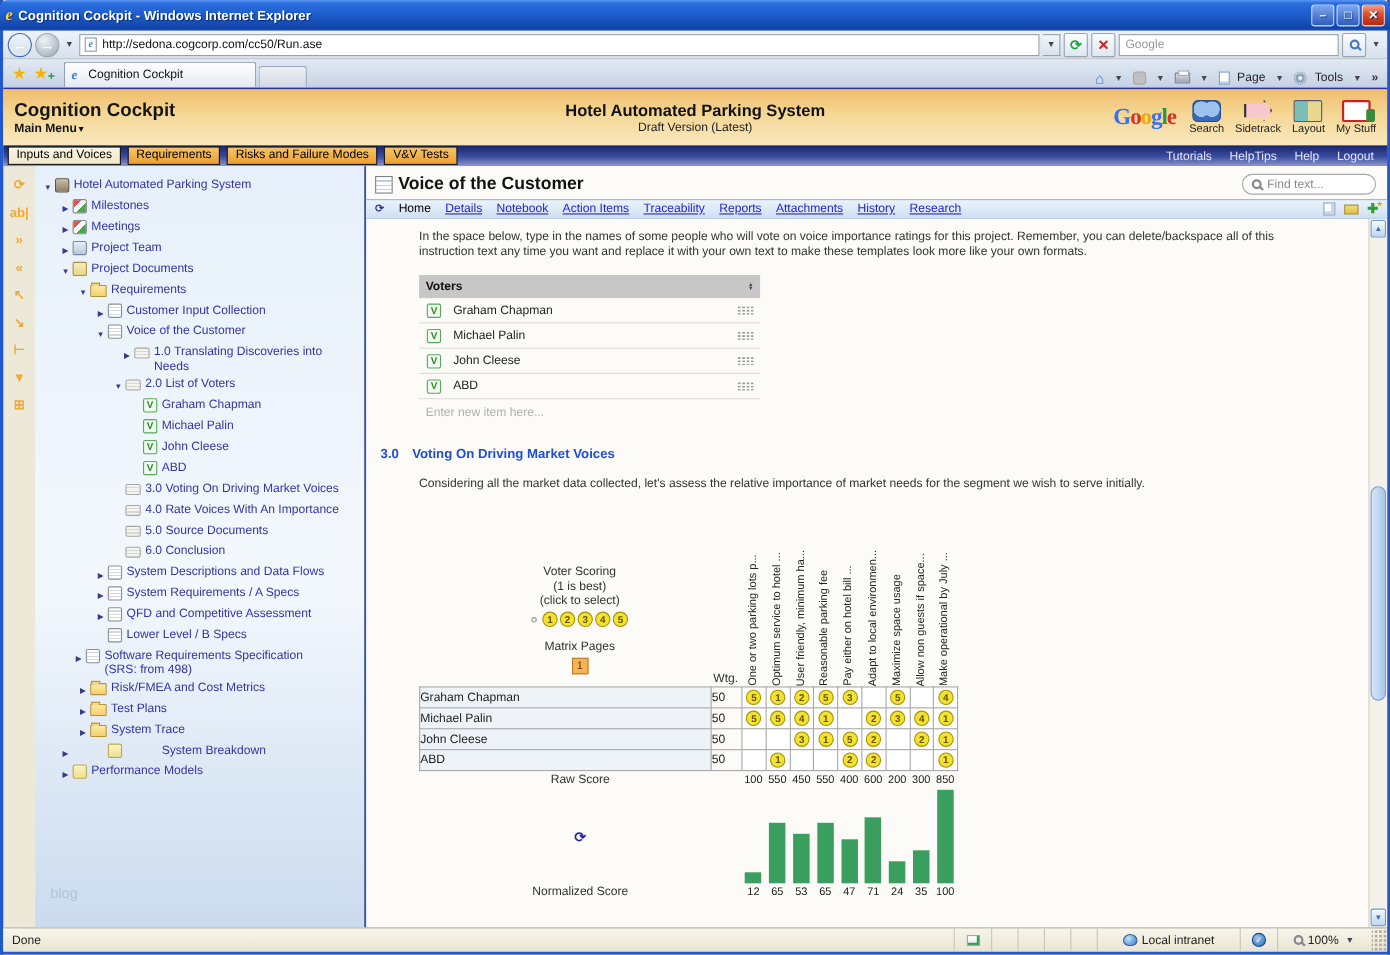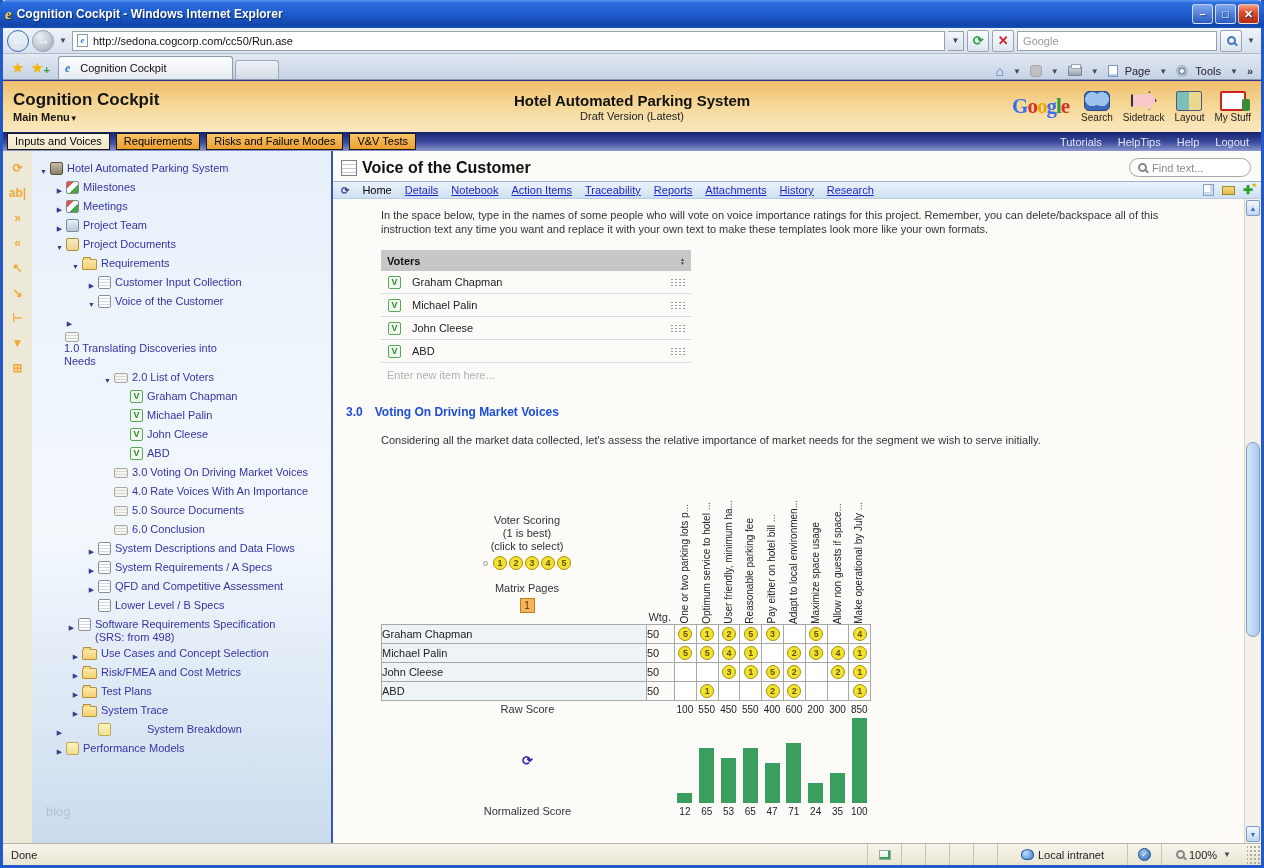--- a/index.html
+++ b/index.html
@@ -307,21 +307,21 @@
           <div class="trow" style="padding-left: 54px;">
             <span class="texp">▶</span>
             <span class="ti ti-doc"></span>
             <span style="max-width: 202px;">Customer Input Collection</span>
           </div>
           <div class="trow" style="padding-left: 54px;">
             <span class="texp">▼</span>
             <span class="ti ti-doc"></span>
             <span style="max-width: 202px;">Voice of the Customer</span>
           </div>
-          <div class="trow" style="padding-left: 32px; flex-direction: column;">
+          <div class="trow" style="padding-left: 78px;">
             <span class="texp">▶</span>
             <span class="ti ti-section"></span>
             <span style="max-width: 186px;">1.0 Translating Discoveries into Needs</span>
           </div>
           <div class="trow" style="padding-left: 70px;">
             <span class="texp">▼</span>
             <span class="ti ti-section"></span>
             <span style="max-width: 186px;">2.0 List of Voters</span>
           </div>
           <div class="trow" style="padding-left: 86px;">
@@ -381,25 +381,20 @@
           </div>
           <div class="trow" style="padding-left: 54px;">
             <span class="texp"></span>
             <span class="ti ti-doc"></span>
             <span style="max-width: 202px;">Lower Level / B Specs</span>
           </div>
           <div class="trow" style="padding-left: 34px;">
             <span class="texp">▶</span>
             <span class="ti ti-doc"></span>
             <span style="max-width: 202px;">Software Requirements Specification (SRS: from 498)</span>
-          </div>
-          <div class="trow" style="padding-left: 38px;">
-            <span class="texp">▶</span>
-            <span class="ti ti-folder"></span>
-            <span style="max-width: 218px;">Use Cases and Concept Selection</span>
           </div>
           <div class="trow" style="padding-left: 38px;">
             <span class="texp">▶</span>
             <span class="ti ti-folder"></span>
             <span style="max-width: 218px;">Risk/FMEA and Cost Metrics</span>
           </div>
           <div class="trow" style="padding-left: 38px;">
             <span class="texp">▶</span>
             <span class="ti ti-folder"></span>
             <span style="max-width: 218px;">Test Plans</span>

